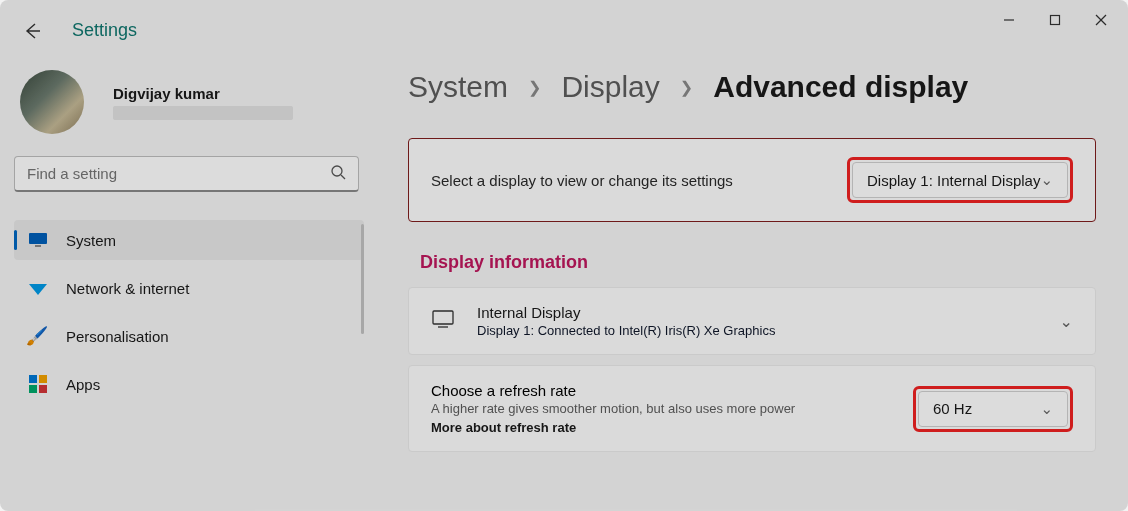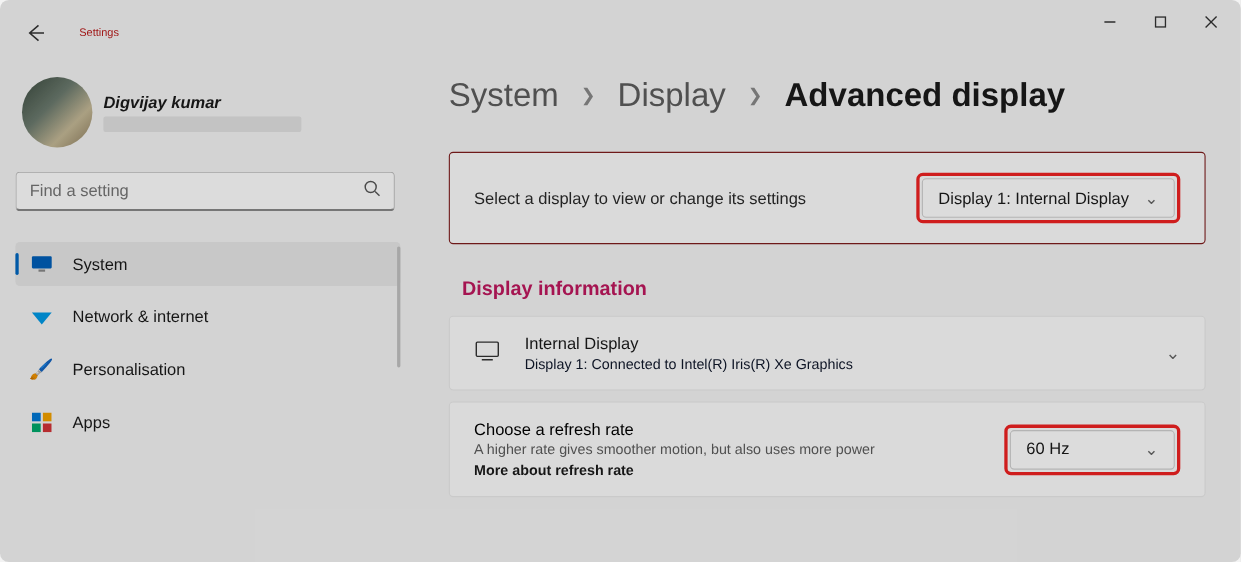--- a/index.html
+++ b/index.html
@@ -5,24 +5,24 @@
 * { box-sizing: border-box; margin: 0; padding: 0; font-family: "Segoe UI", -apple-system, sans-serif; }
 body { width: 1128px; height: 511px; background: #f3f3f3; overflow: hidden; position: relative; border-radius: 8px; }
 .overlay-dim { position: absolute; inset: 0; background: rgba(0,0,0,0.13); pointer-events: none; z-index: 10; }
 
 .titlebar { display: flex; justify-content: flex-end; align-items: center; height: 40px; padding-right: 4px; }
 .titlebar button { width: 46px; height: 32px; background: transparent; border: none; display: flex; align-items: center; justify-content: center; }
 .titlebar svg { stroke: #333; }
 
 .topleft { position: absolute; top: 20px; left: 22px; display: flex; align-items: center; gap: 30px; }
 .back-btn { background: transparent; border: none; display: flex; align-items: center; justify-content: center; }
-.app-title { font-size: 10px; color: #b91c1c; }
+.app-title { font-size: 18px; color: #0f766e; }
 
 .sidebar { position: absolute; left: 14px; top: 70px; width: 360px; }
-.profile { display: flex; align-items: center; gap: 10px; margin-bottom: 22px; margin-left: 6px; font-style: italic; }
+.profile { display: flex; align-items: center; gap: 29px; margin-bottom: 22px; margin-left: 6px; }
 .avatar { width: 64px; height: 64px; border-radius: 50%; background: linear-gradient(135deg, #3b4a3e 0%, #6b7a6e 40%, #c4b896 70%, #8a7a5a 100%); flex-shrink: 0; }
 .username { font-size: 15px; font-weight: 600; color: #1a1a1a; }
 .username-sub { width: 180px; height: 14px; background: #e0e0e0; margin-top: 4px; border-radius: 2px; }
 
 .searchbox { display: flex; align-items: center; width: 345px; height: 36px; background: #fdfdfd; border: 1px solid #bdbdbd; border-bottom: 2px solid #888; border-radius: 4px; padding: 0 12px; margin-bottom: 28px; }
 .searchbox input { flex: 1; border: none; outline: none; background: transparent; font-size: 15px; color: #333; }
 .searchbox .s-icon { color: #555; }
 
 .nav { width: 350px; position: relative; }
 .nav::after { content: ""; position: absolute; right: 0; top: 4px; width: 3px; height: 110px; background: #c0c0c0; border-radius: 3px; }
@@ -35,21 +35,21 @@
 .content { position: absolute; left: 408px; top: 70px; right: 32px; }
 .breadcrumb { display: flex; align-items: center; gap: 20px; margin-bottom: 34px; }
 .bc { font-size: 30px; color: #5c5c5c; }
 .bc.last { color: #1a1a1a; font-weight: 600; }
 .bc-chev { color: #888; font-size: 16px; }
 
 .panel { background: #fbfbfb; border: 1px solid #7f1d1d; border-radius: 4px; padding: 18px 22px; display: flex; align-items: center; margin-bottom: 10px; }
 .panel-text { flex: 1; font-size: 15px; color: #2a2a2a; }
 .section-title { font-size: 18px; font-weight: 600; color: #be185d; margin: 30px 0 14px 12px; }
 
-.dropdown { display: flex; align-items: center; justify-content: space-between; background: #fdfdfd; border: 1px solid #cfcfcf; border-radius: 4px; padding: 8px 14px; font-size: 15px; color: #1a1a1a; gap: 14px; }
+.dropdown { display: flex; align-items: center; justify-content: space-between; background: #fdfdfd; border: 1px solid #cfcfcf; border-radius: 4px; padding: 8px 14px; font-size: 15px; color: #1a1a1a; }
 .dropdown .chev { color: #666; }
 .highlight { border: 3px solid #e22; border-radius: 6px; padding: 2px; }
 
 .info-panel { background: #fbfbfb; border: 1px solid #e8e8e8; border-radius: 4px; padding: 16px 22px; display: flex; align-items: center; gap: 22px; margin-bottom: 10px; }
 .info-main { flex: 1; }
 .info-title { font-size: 15px; color: #1a1a1a; }
 .info-sub { font-size: 13px; color: #0f172a; margin-top: 2px; }
 .expand-chev { color: #666; }
 
 .refresh-panel { background: #fbfbfb; border: 1px solid #e8e8e8; border-radius: 4px; padding: 16px 22px; display: flex; align-items: center; }

